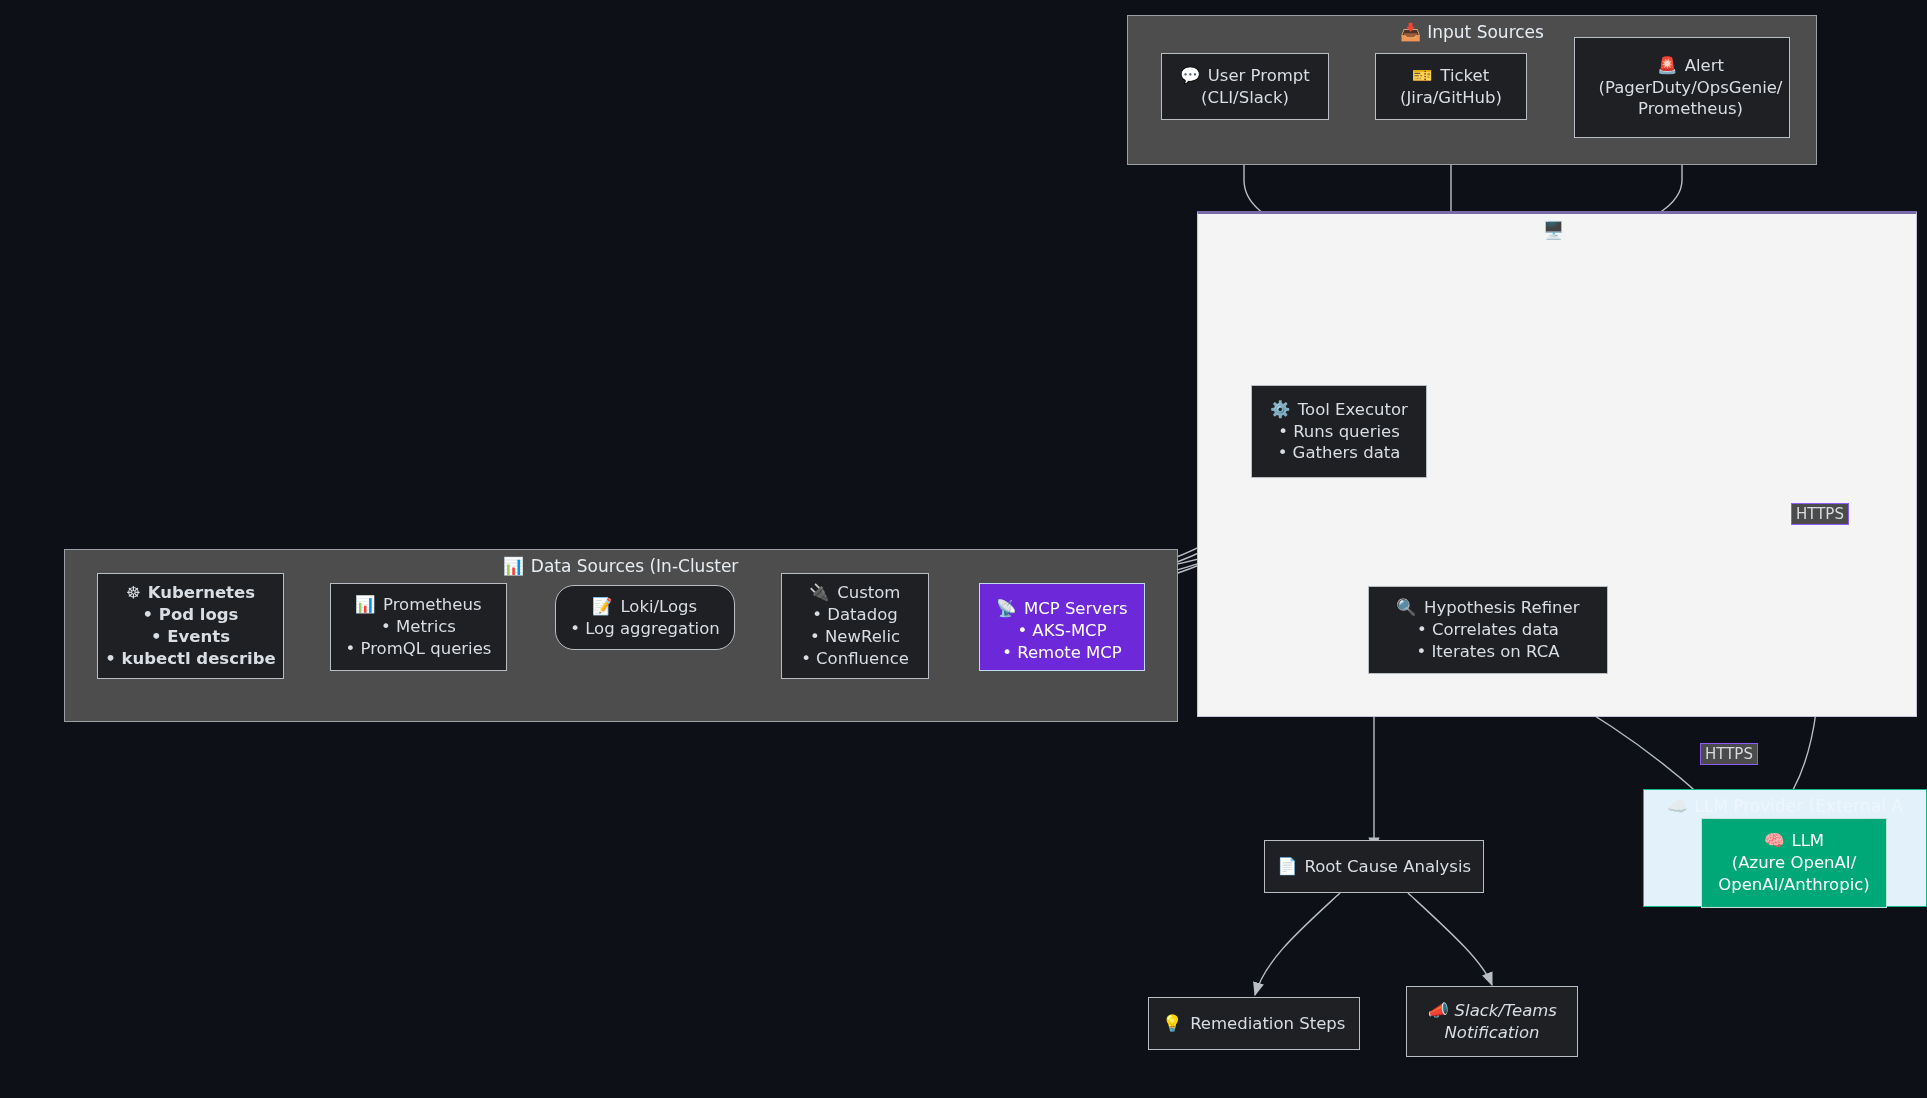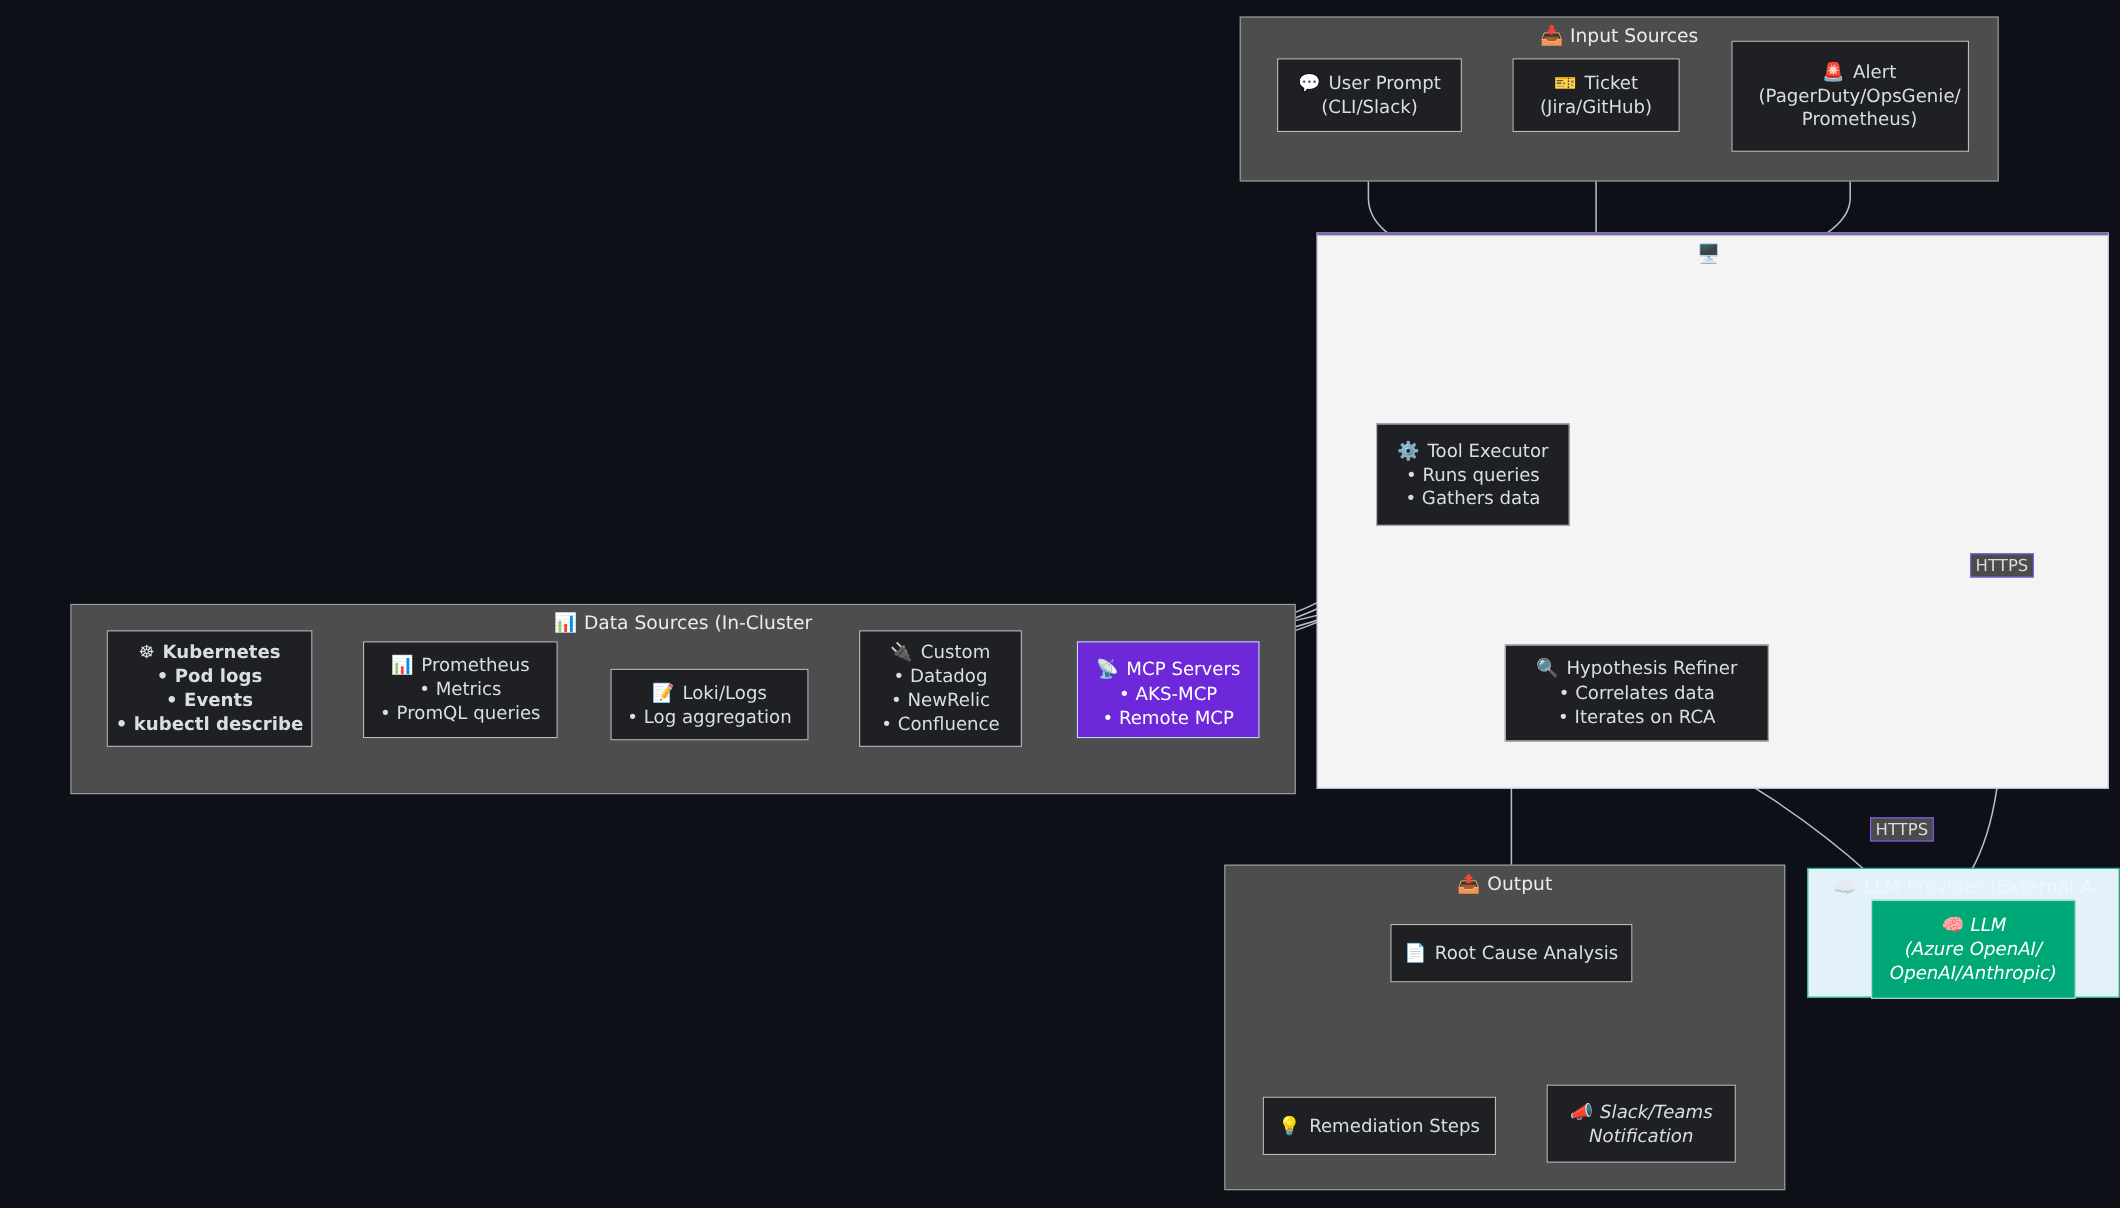--- a/index.html
+++ b/index.html
@@ -43,21 +43,21 @@
   }
   .node .hdr{white-space:nowrap;color:#d9dee4;}
   .node .hdr .ni{margin-right:7px;}
   .node .li{white-space:nowrap;color:#d9dee4;}
   .node .ln{white-space:nowrap;color:#d9dee4;}
 
   .node.purple{background:#6b5b95;border-color:#cfcadb;color:#ffffff;}
   .node.purple .hdr,.node.purple .li{color:#ffffff;}
   .node.blue{background:#6d28d9;border-color:#bfd9ef;color:#ffffff;justify-content:flex-end;}
   .node.blue .hdr,.node.blue .li{color:#ffffff;}
-  .node.green{background:#00a878;border-color:#bfe5d8;color:#ffffff;font-style:italic;}
+  .node.green{background:#00a878;border-color:#bfe5d8;color:#ffffff;}
   .node.green .hdr,.node.green .ln{color:#ffffff;}
 
   
   .edge-label{
     position:absolute;background:#4b4b4b;color:#d7dbe0;
     font-size:15px;padding:1px 4px;white-space:nowrap;
     border:1px solid #8b5cf6;
   }
   .ico{font-family:"DejaVu Sans",sans-serif;}
 </style>
@@ -180,21 +180,21 @@
   </div>
 
   <div class="node" style="left:330px;top:583px;width:177px;height:88px;">
     <div class="hdr">
       <span class="ni ico">📊</span><span>Prometheus</span>
     </div>
     <div class="li">• Metrics</div>
     <div class="li">• PromQL queries</div>
   </div>
 
-  <div class="node" style="left:555px;top:608px;width:180px;height:65px;">
+  <div class="node" style="left:555px;top:585px;width:180px;height:65px;border-radius:19px;">
     <div class="hdr">
       <span class="ni ico">📝</span><span>Loki/Logs</span>
     </div>
     <div class="li">• Log aggregation</div>
   </div>
 
   <div class="node" style="left:781px;top:573px;width:148px;height:106px;">
     <div class="hdr">
       <span class="ni ico">🔌</span><span>Custom</span>
     </div>
@@ -204,25 +204,20 @@
   </div>
 
   <div class="node blue" style="left:979px;top:583px;width:166px;height:88px;">
     <div class="hdr">
       <span class="ni ico">📡</span><span>MCP Servers</span>
     </div>
     <div class="li">• AKS-MCP</div>
     <div class="li">• Remote MCP</div>
   </div>
 
-  <div class="group dark" style="left:1113px;top:786px;width:510px;height:296px;">
-    <div class="group-title">
-      <span class="gi ico">📤</span><span>Output</span>
-    </div>
-  </div>
 
   <div class="node" style="left:1264px;top:840px;width:220px;height:53px;">
     <div class="hdr">
       <span class="ni ico">📄</span><span>Root Cause Analysis</span>
     </div>
   </div>
 
   <div class="node" style="left:1148px;top:997px;width:212px;height:53px;">
     <div class="hdr">
       <span class="ni ico">💡</span><span>Remediation Steps</span>

